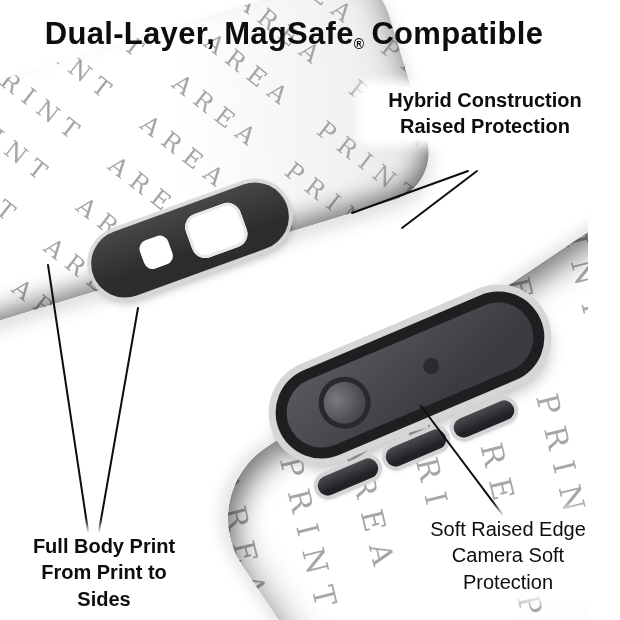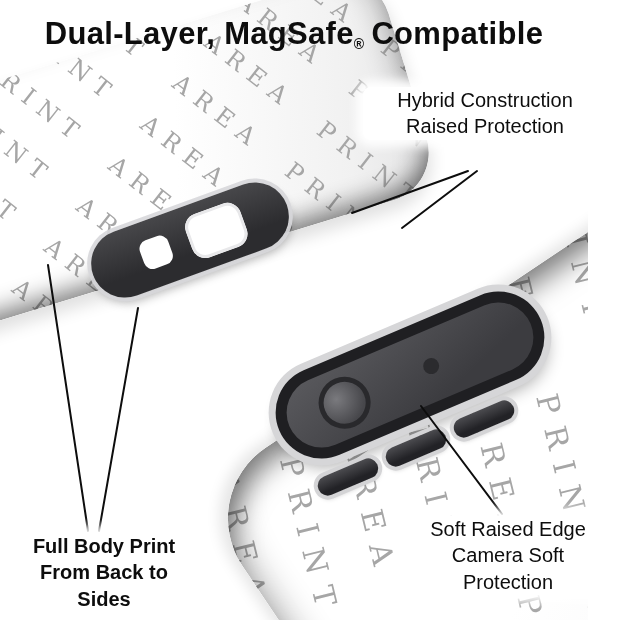--- a/index.html
+++ b/index.html
@@ -109,21 +109,21 @@
   
   .lines{position:absolute;left:0;top:0;width:620px;height:620px;z-index:20;pointer-events:none;}
   .lines line{stroke:var(--ink);stroke-width:2;stroke-linecap:round;}
   
   .callout{
     position:absolute;text-align:center;font-size:20px;line-height:1.32;
     color:var(--ink);z-index:30;
     background:#fff;box-shadow:0 0 10px 7px rgba(255,255,255,.95);
     border-radius:8px;
   }
-  .co-hybrid{left:363px;top:87px;width:244px;}
+  .co-hybrid{left:363px;top:87px;width:244px;font-weight:bold;}
   .co-fullbody{left:16px;top:533px;width:176px;font-weight:bold;}
   .co-camera{left:406px;top:516px;width:204px;}
 </style>
 </head>
 <body>
 
 <div class="stage">
 
   <h1 class="title"><span>Dual-Layer,</span>
     <span>MagSafe</span><span class="reg">®</span><span>Compatible</span></h1>
@@ -160,21 +160,21 @@
     <line x1="502" y1="514" x2="421" y2="406"></line>
   </svg>
 
   <div class="callout co-hybrid">
     <div>Hybrid Construction</div>
     <div>Raised Protection</div>
   </div>
 
   <div class="callout co-fullbody">
     <div>Full Body Print</div>
-    <div>From Back to</div>
+    <div>From Print to</div>
     <div>Sides</div>
   </div>
 
   <div class="callout co-camera">
     <div>Soft Raised Edge</div>
     <div>Camera Soft</div>
     <div>Protection</div>
   </div>
 
 </div>

